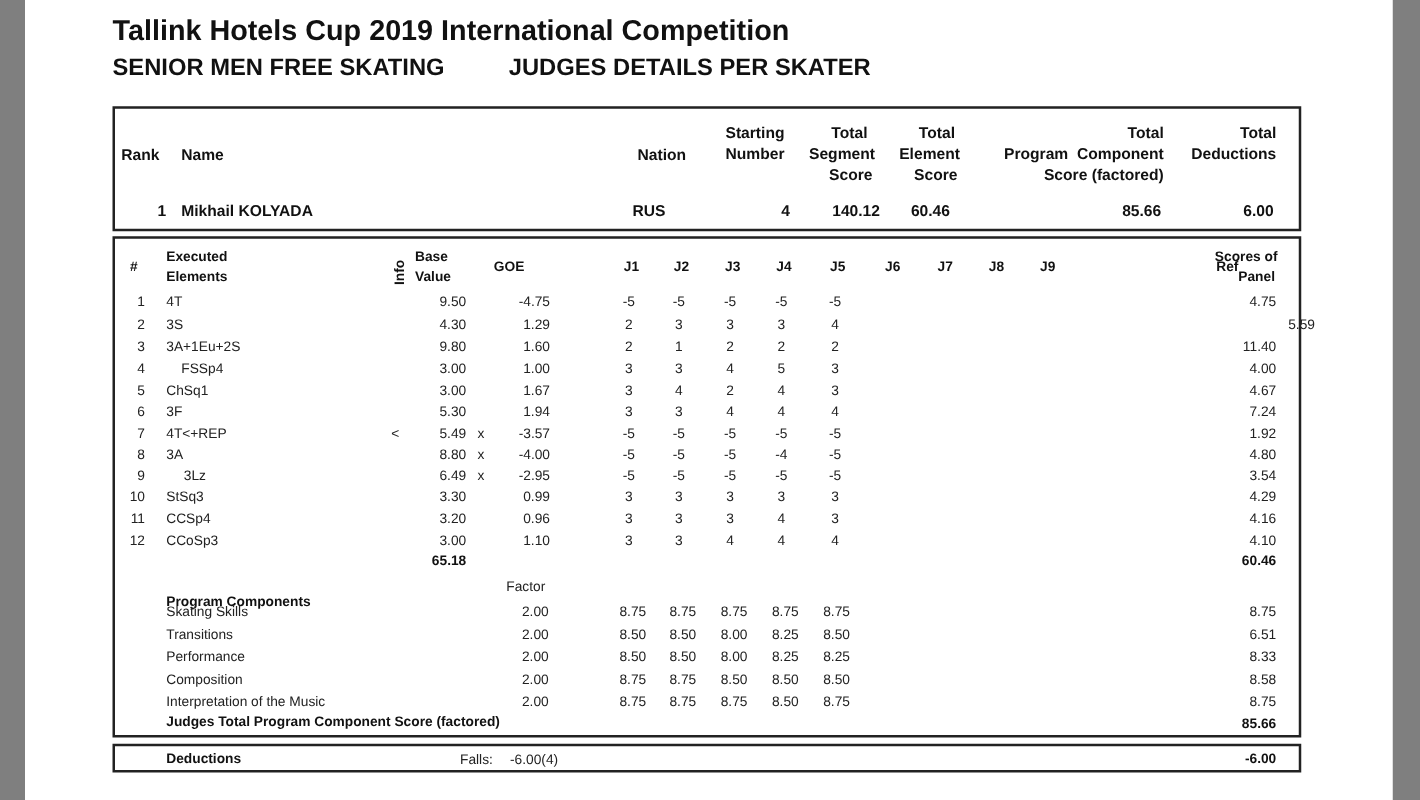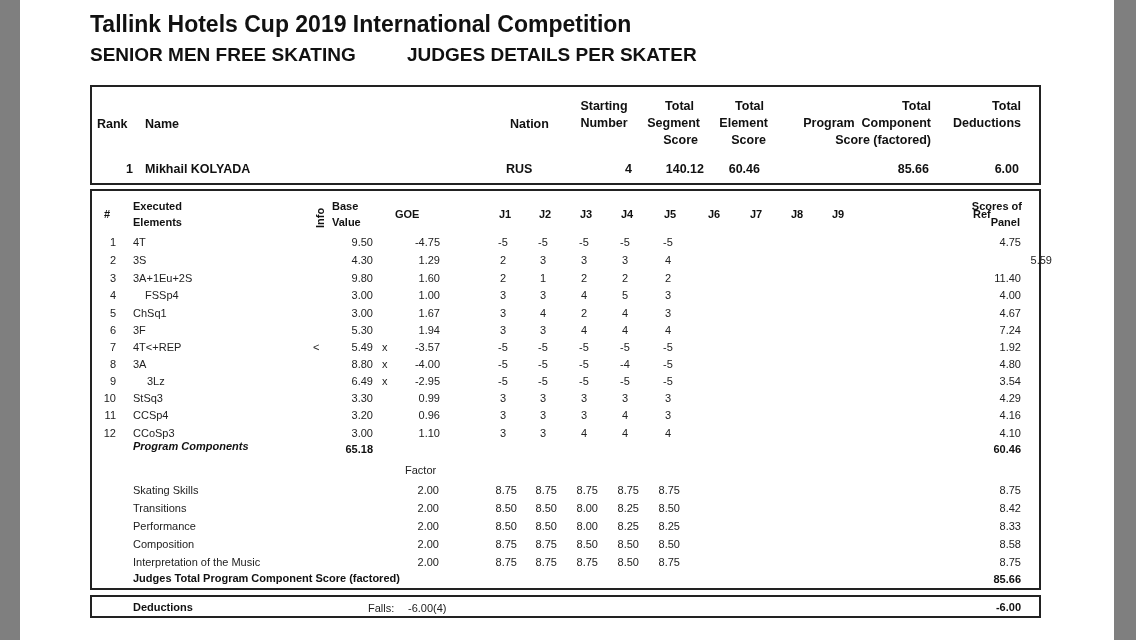--- a/index.html
+++ b/index.html
@@ -277,21 +277,21 @@
         <div class="abs td c" style="left: 554px; top: 426px; width: 20px;">4</div>
         <div class="abs td c" style="left: 595px; top: 426px; width: 20px;">4</div>
         <div class="abs td c" style="left: 638px; top: 426px; width: 20px;">4</div>
         <div class="abs td r" style="left: 950px; top: 426px; width: 51px;">4.10</div>
       </div>
     </div>
 
   <div class="abs tdb hr" style="left:300px;top:443px;width:53px;">65.18</div>
   <div class="abs tdb hr" style="left:950px;top:443px;width:51px;">60.46</div>
 
-  <div class="abs tdb" style="left:113px;top:440px;font-style:italic;">Program Components</div>
+  <div class="abs tdb" style="left:113px;top:476px;">Program Components</div>
   <div class="abs td" style="left:385px;top:463px;">Factor</div>
 
   <div id="component-rows">
       <div>
         <div class="abs td " style="left: 113px; top: 483px;">Skating Skills</div>
         <div class="abs td r" style="left: 370px; top: 483px; width: 49px;">2.00</div>
         <div class="abs td r" style="left: 469px; top: 483px; width: 28px;">8.75</div>
         <div class="abs td r" style="left: 509px; top: 483px; width: 28px;">8.75</div>
         <div class="abs td r" style="left: 550px; top: 483px; width: 28px;">8.75</div>
         <div class="abs td r" style="left: 591px; top: 483px; width: 28px;">8.75</div>
@@ -299,21 +299,21 @@
         <div class="abs td r" style="left: 950px; top: 483px; width: 51px;">8.75</div>
       </div>
       <div>
         <div class="abs td " style="left: 113px; top: 501px;">Transitions</div>
         <div class="abs td r" style="left: 370px; top: 501px; width: 49px;">2.00</div>
         <div class="abs td r" style="left: 469px; top: 501px; width: 28px;">8.50</div>
         <div class="abs td r" style="left: 509px; top: 501px; width: 28px;">8.50</div>
         <div class="abs td r" style="left: 550px; top: 501px; width: 28px;">8.00</div>
         <div class="abs td r" style="left: 591px; top: 501px; width: 28px;">8.25</div>
         <div class="abs td r" style="left: 632px; top: 501px; width: 28px;">8.50</div>
-        <div class="abs td r" style="left: 950px; top: 501px; width: 51px;">8.42</div>
+        <div class="abs td r" style="left: 950px; top: 501px; width: 51px;">6.51</div>
       </div>
       <div>
         <div class="abs td " style="left: 113px; top: 519px;">Performance</div>
         <div class="abs td r" style="left: 370px; top: 519px; width: 49px;">2.00</div>
         <div class="abs td r" style="left: 469px; top: 519px; width: 28px;">8.50</div>
         <div class="abs td r" style="left: 509px; top: 519px; width: 28px;">8.50</div>
         <div class="abs td r" style="left: 550px; top: 519px; width: 28px;">8.00</div>
         <div class="abs td r" style="left: 591px; top: 519px; width: 28px;">8.25</div>
         <div class="abs td r" style="left: 632px; top: 519px; width: 28px;">8.25</div>
         <div class="abs td r" style="left: 950px; top: 519px; width: 51px;">8.33</div>

